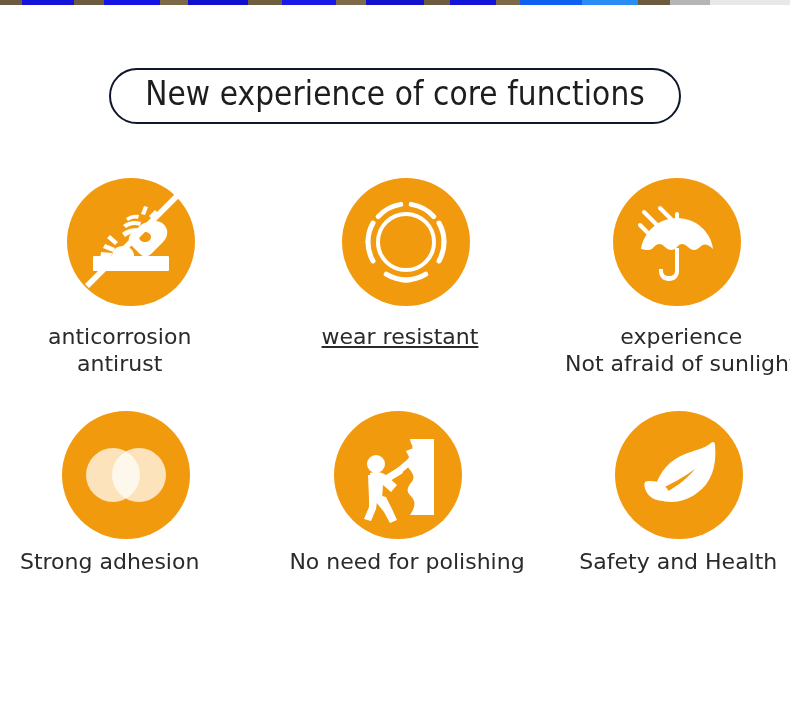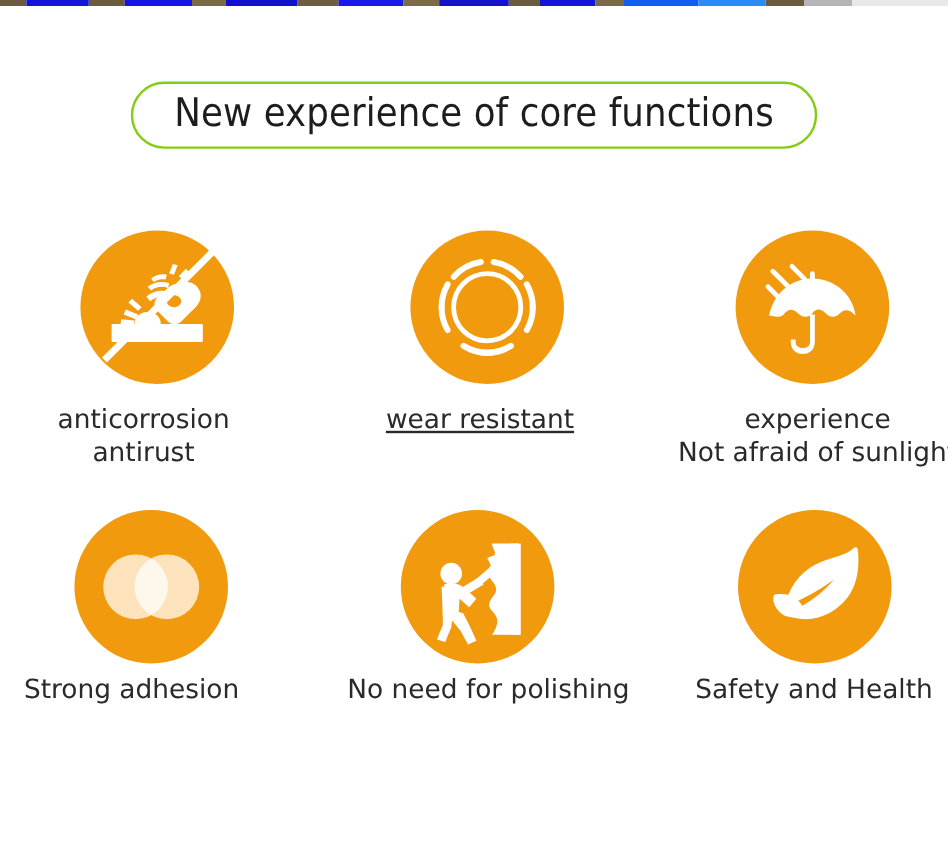--- a/index.html
+++ b/index.html
@@ -33,39 +33,39 @@
   
   .title-wrap {
     position: absolute;
     top: 68px;
     left: 0;
     width: 790px;
     display: flex;
     justify-content: center;
   }
   .title-pill {
-    border: 2px solid #84cc16;
+    border: 2px solid #0f172a;
     border-radius: 999px;
     padding: 7px 34px 10px 34px;
     display: inline-block;
   }
   .title-text {
     font-size: 33px;
     line-height: 1.05;
     font-weight: 400;
     letter-spacing: 0.1px;
     color: #1d1d1d;
     white-space: nowrap;
     font-family: "DejaVu Sans Condensed", "DejaVu Sans", "Liberation Sans", sans-serif;
   }
 
   
   .grid {
     position: absolute;
-    top: 192px;
+    top: 178px;
     left: 0;
     width: 660px;
   }
   .row {
     display: flex;
     width: 790px;
   }
   .row.row-1 { height: 225px; }
   .row.row-2 { height: 215px; }
 

